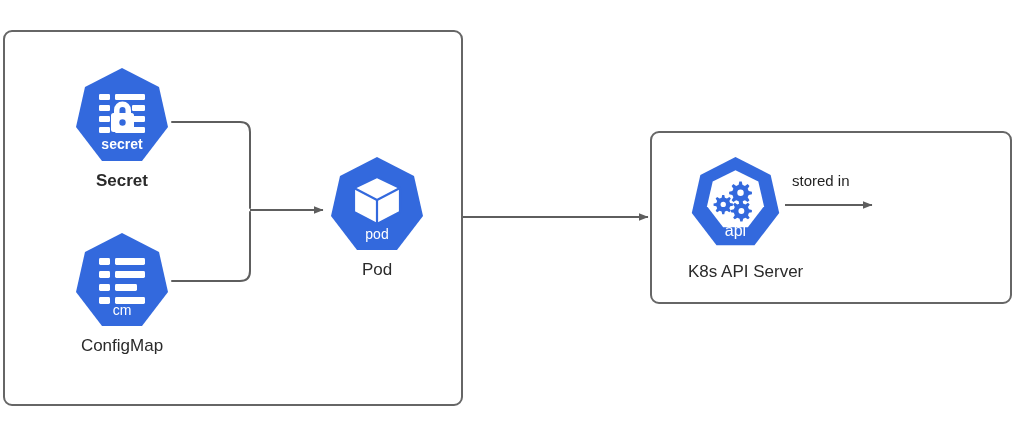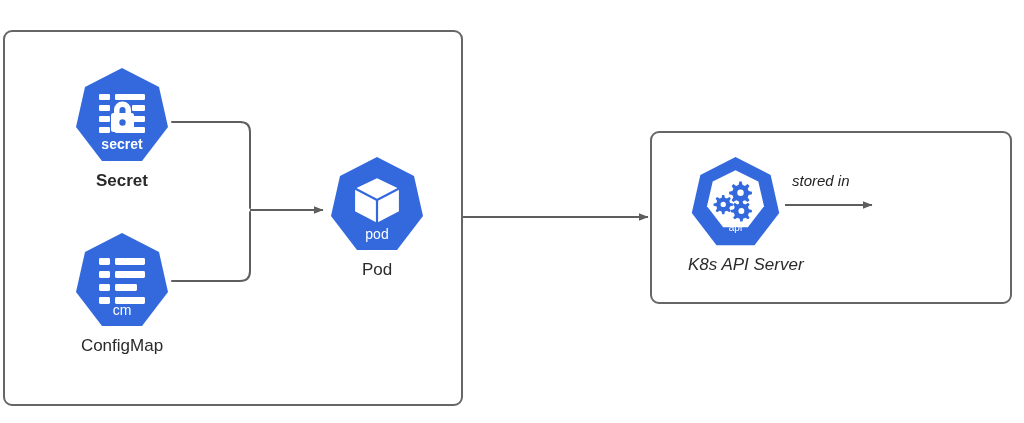--- a/index.html
+++ b/index.html
@@ -94,21 +94,21 @@
 
     <path d="M172,281 L240,281 Q250,281 250,271 L250,212" fill="none" stroke="#5e5e5e" stroke-width="2" stroke-linecap="round" stroke-linejoin="round"></path>
 
     <line x1="250" y1="210" x2="323" y2="210" stroke="#5e5e5e" stroke-width="2" marker-end="url(#arrowhead)"></line>
 
     <line x1="463" y1="217" x2="648" y2="217" stroke="#5e5e5e" stroke-width="2" marker-end="url(#arrowhead)"></line>
 
     <line x1="785" y1="205" x2="872" y2="205" stroke="#5e5e5e" stroke-width="2" marker-end="url(#arrowhead)"></line>
   </svg>
 
-  <div class="edge-label" style="left:789px; top:172px;font-style:italic;">stored in</div>
+  <div class="edge-label" style="left:789px; top:172px;">stored in</div>
 
   <div class="node" style="left:72px; top:66px; width:100px;font-weight:bold;">
     <div class="hex-wrap" style="width:100px;height:100px;">
       <svg width="100" height="100" viewBox="0 0 100 100">
         <polygon points="50,2 87,21 96,61 70,95 30,95 4,61 13,21" fill="#3369dd"></polygon>
         <g fill="#ffffff">
           <rect x="27" y="28" width="11" height="6" rx="1.2"></rect>
           <rect x="43" y="28" width="30" height="6" rx="1.2"></rect>
           <rect x="27" y="39" width="11" height="6" rx="1.2"></rect>
           <rect x="60" y="39" width="13" height="6" rx="1.2"></rect>
@@ -189,19 +189,19 @@
           <circle cx="37.1" cy="52" r="2.8" fill="#ffffff"></circle>
 
           <path d="M55,48 l2.4,0 0.65,3.1 2.4,1 2.7,-1.75 1.75,1.75 -1.75,2.7
                    1,2.4 3.1,0.65 0,2.4 -3.1,0.65 -1,2.4 1.75,2.7 -1.75,1.75
                    -2.7,-1.75 -2.4,1 -0.65,3.1 -2.4,0 -0.65,-3.1 -2.4,-1
                    -2.7,1.75 -1.75,-1.75 1.75,-2.7 -1,-2.4 -3.1,-0.65 0,-2.4
                    3.1,-0.65 1,-2.4 -1.75,-2.7 1.75,-1.75 2.7,1.75 2.4,-1 Z"></path>
           <circle cx="56.2" cy="58.9" r="3.1" fill="#ffffff"></circle>
         </g>
       </svg>
-      <div class="hex-label" style="top:67px; font-size:10px;">api</div>
-    </div>
-    <div class="node-caption" style="margin-top:5px;font-style:italic;">K8s API Server</div>
+      <div class="hex-label" style="top:67px; font-size:16px;">api</div>
+    </div>
+    <div class="node-caption" style="margin-top:12px;">K8s API Server</div>
   </div>
 
 
 </div>
 
 </body></html>

